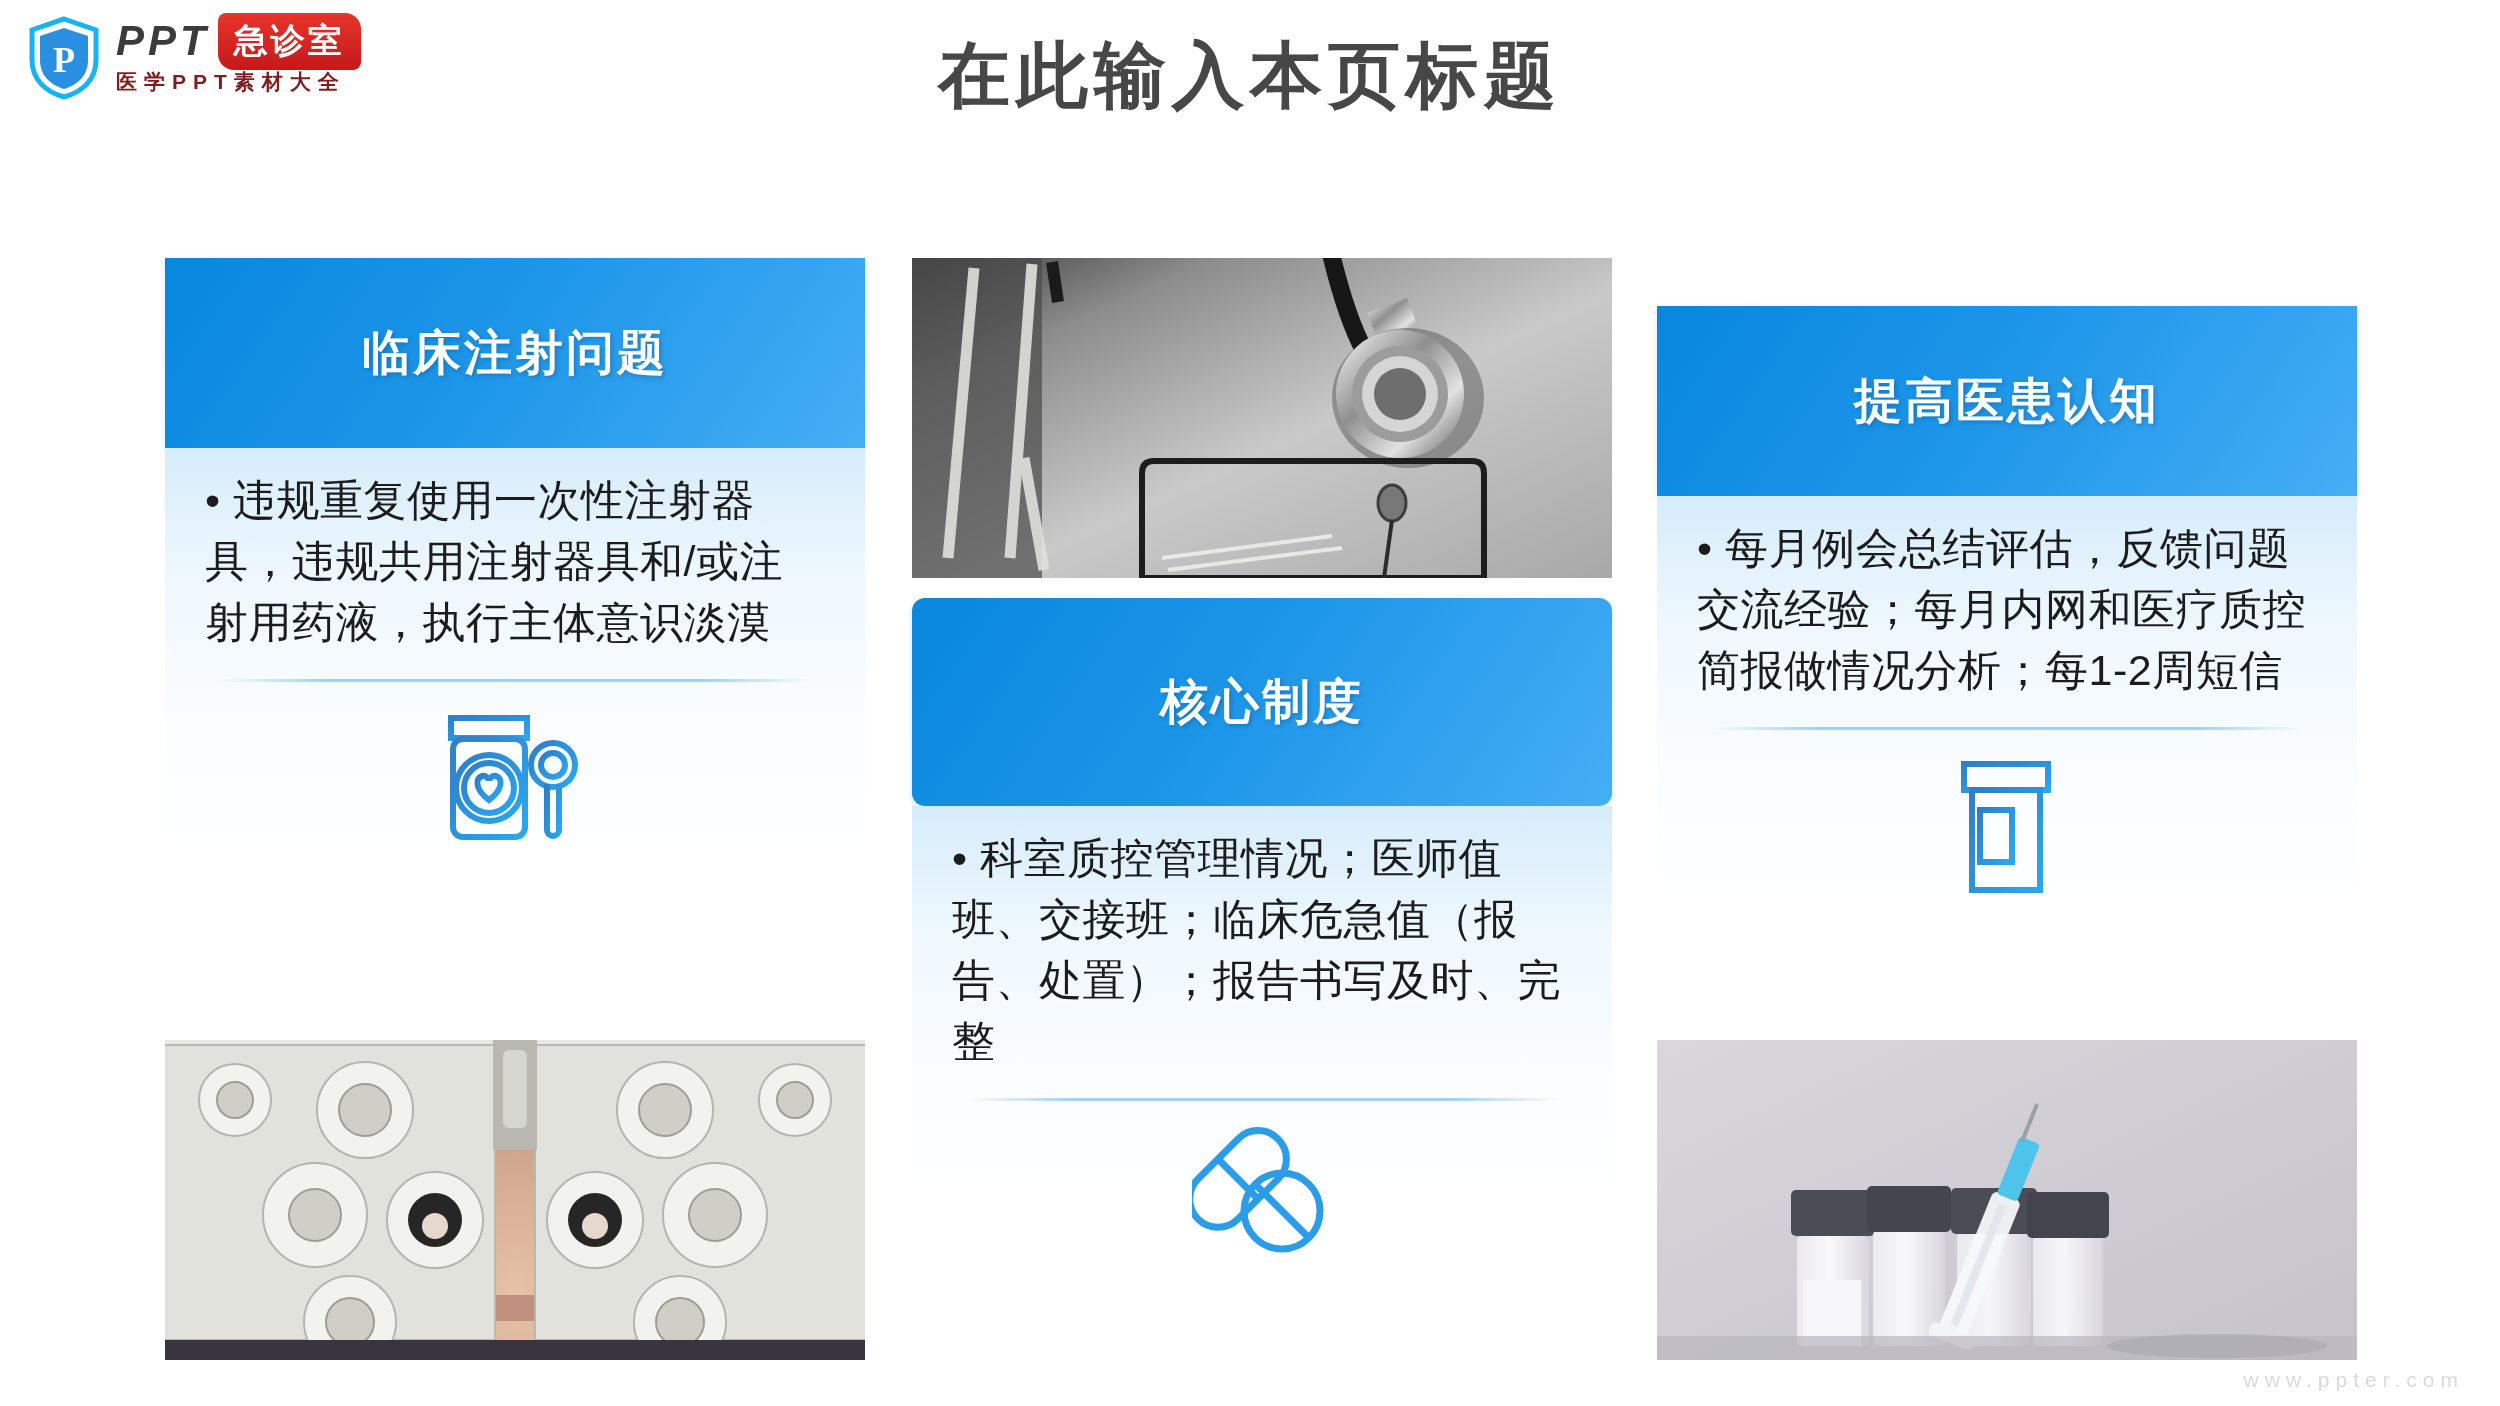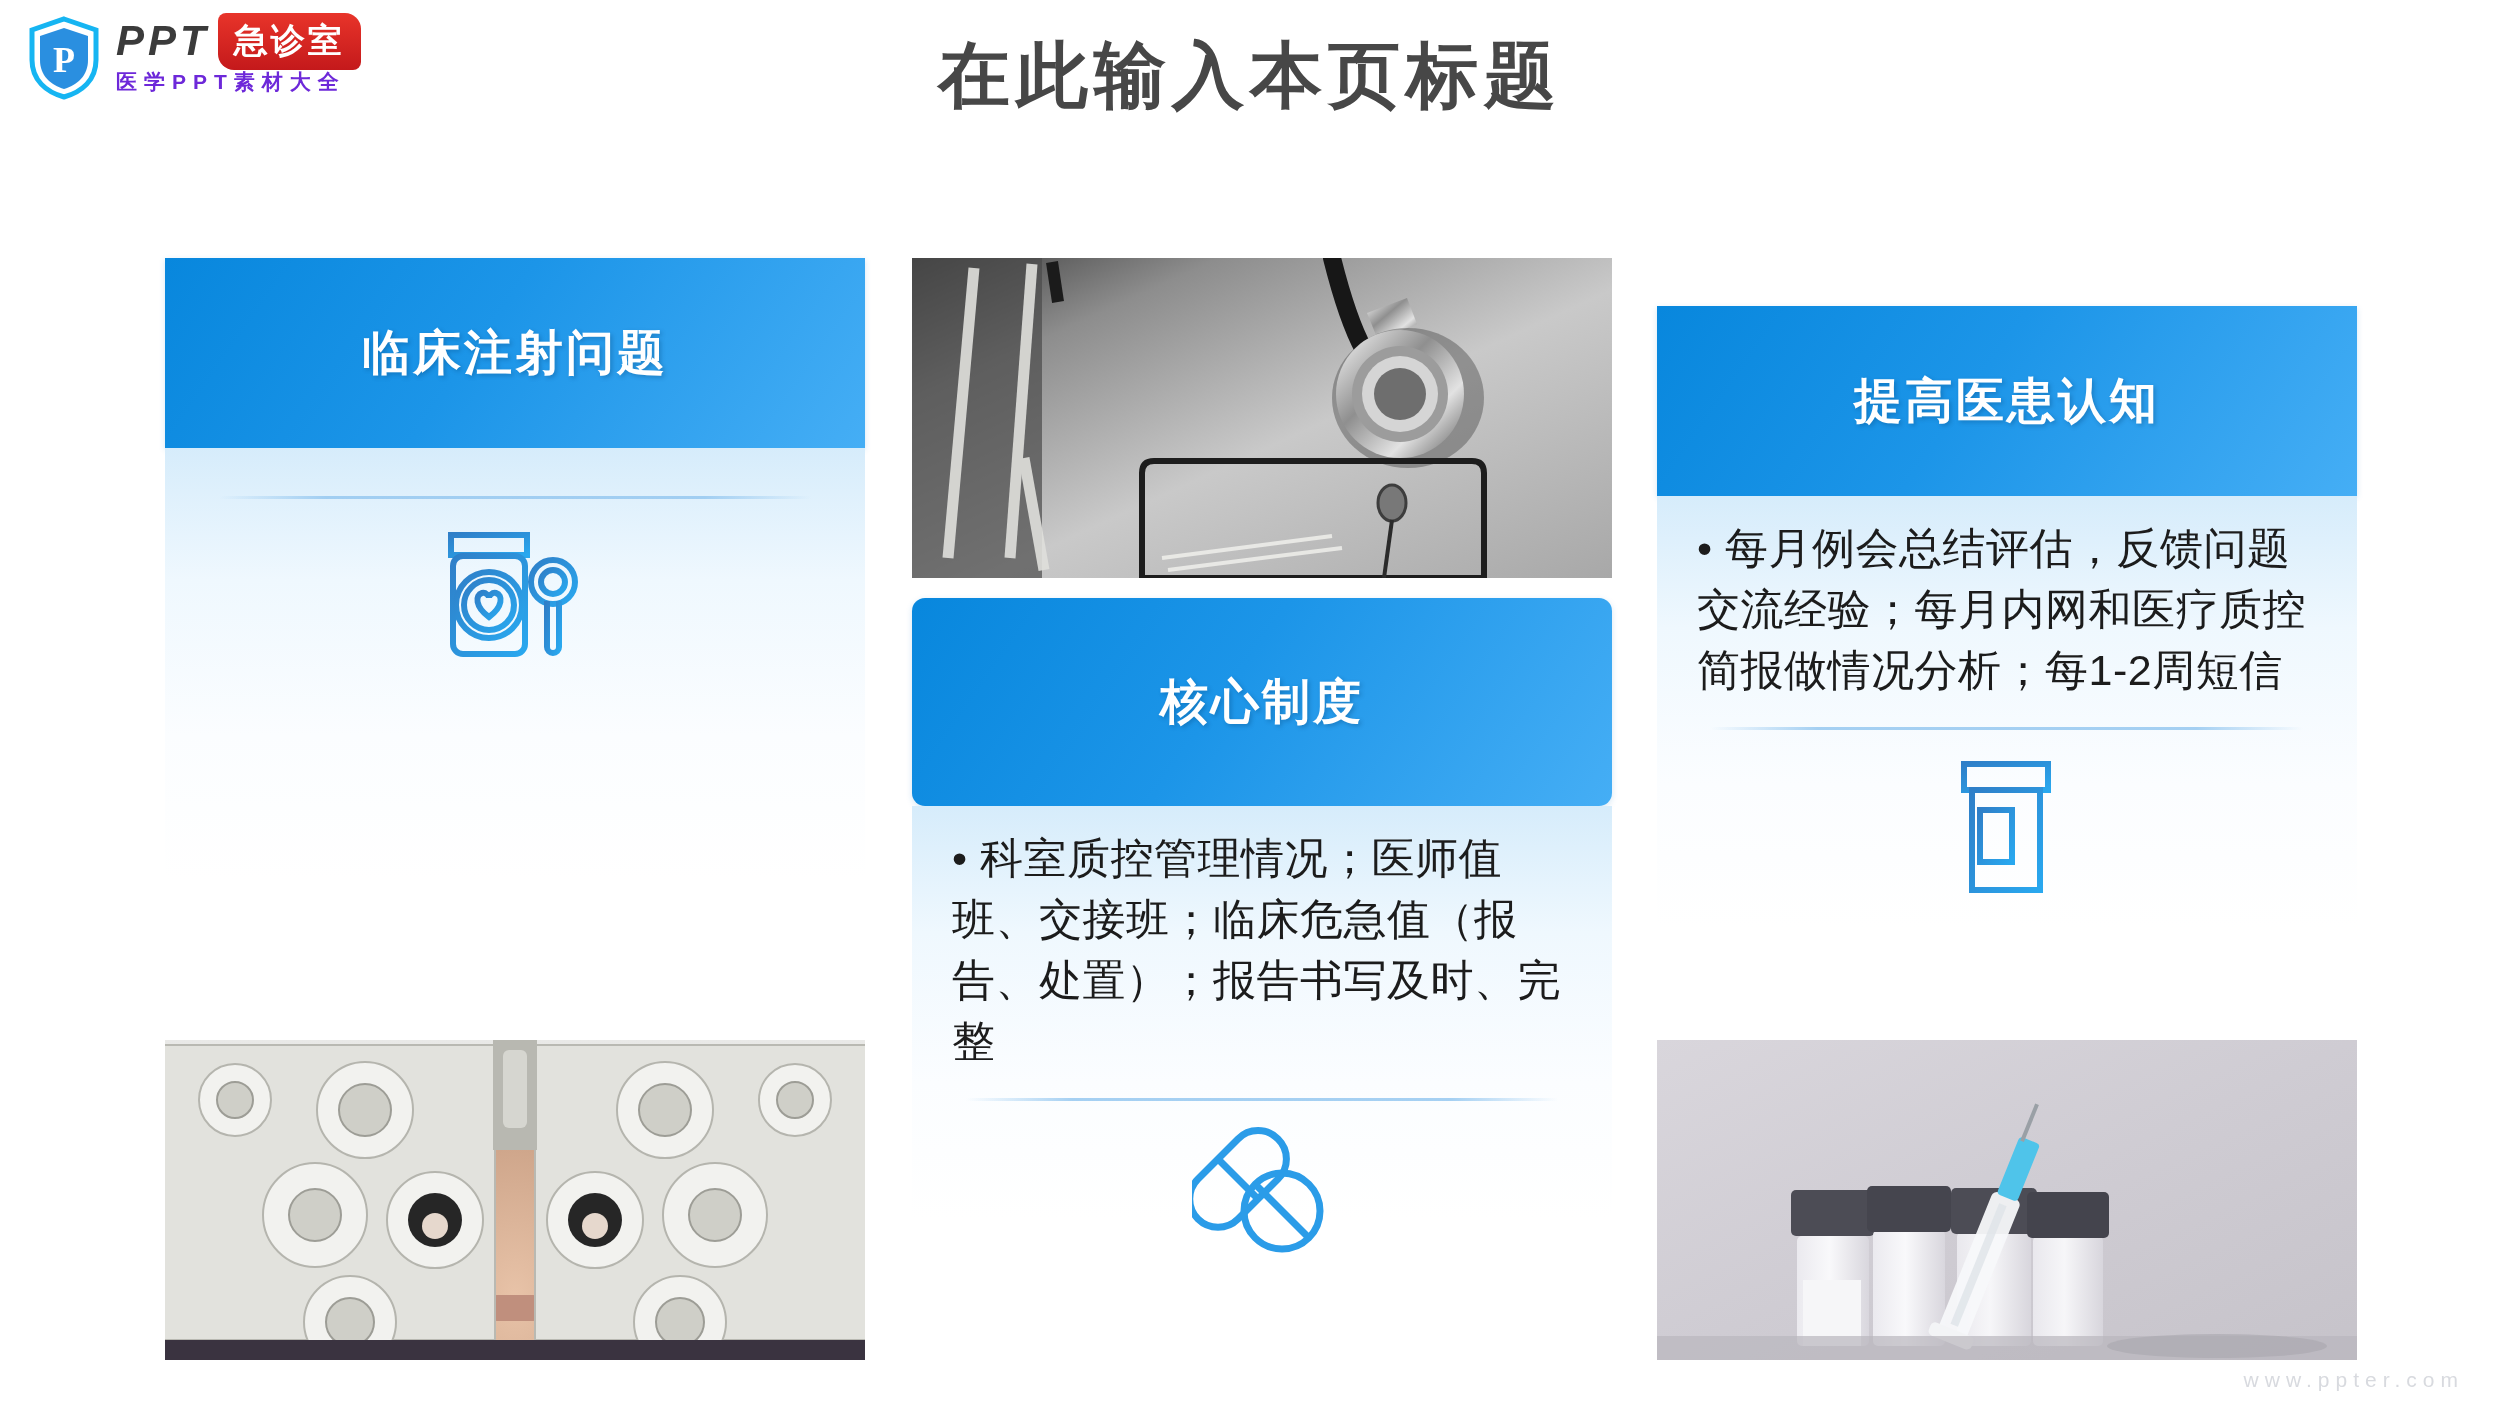--- a/index.html
+++ b/index.html
@@ -21,21 +21,21 @@
     color: #3b3b3b; letter-spacing: 4px; line-height: 42px;
     font-family: "Liberation Sans", sans-serif;
   }
   .logo-badge {
     margin-left: 8px; background: linear-gradient(180deg,#e8342a,#c4191b);
     color: #fff; font-size: 34px; font-weight: bold; letter-spacing: 3px;
     padding: 5px 16px 6px 16px; border-radius: 8px 16px 8px 16px;
     font-family: "Liberation Sans", sans-serif;
   }
   .logo-row2 {
-    margin-top: 6px; font-size: 21px; letter-spacing: 7px; color: #6d28d9;
+    margin-top: 6px; font-size: 21px; letter-spacing: 7px; color: #7f1d1d;
     font-weight: bold; font-family: "Liberation Sans", sans-serif;
   }
 
   
   .page-title {
     position: absolute; left: 0; right: 0; top: 36px;
     text-align: center; font-size: 72px; font-weight: bold;
     color: #474747; letter-spacing: 6px; line-height: 1.1;
   }
 
@@ -98,20 +98,21 @@
     </div>
   </div>
 
   <div class="page-title">在此输入本页标题</div>
 
   <div class="card" style="left:165px; top:258px; width:700px;">
     <div class="card-head">
       <span class="card-head-text">临床注射问题</span>
     </div>
     <div class="card-body" style="height:600px;">
+      <div class="bullet">• 违规重复使用一次性注射器具，违规共用注射器具和/或注射用药液，执行主体意识淡漠</div>
       <div class="divider"></div>
       <div class="icon-wrap">
         <span>
           <svg width="160" height="142" viewBox="0 0 160 142">
             <defs>
               <linearGradient id="gL" x1="0" y1="0" x2="1" y2="1">
                 <stop offset="0%" stop-color="#2f7fc8"></stop>
                   <stop offset="100%" stop-color="#29a8ef"></stop>
               </linearGradient>
             </defs>

